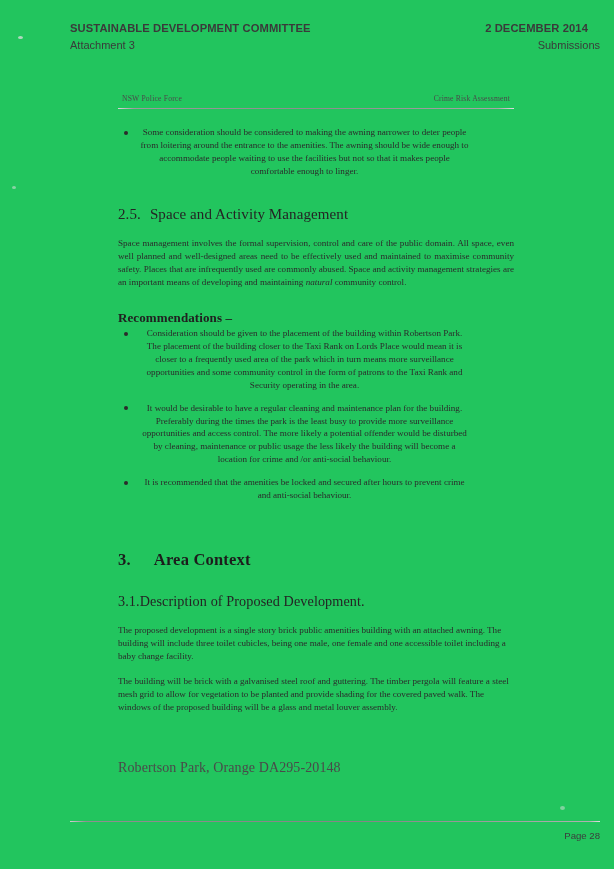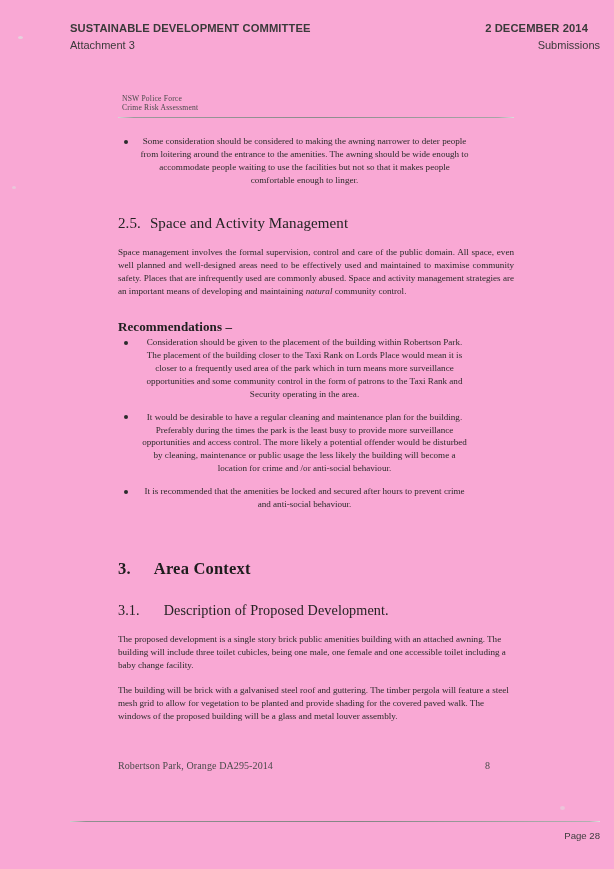--- a/index.html
+++ b/index.html
@@ -16,21 +16,21 @@
     font-family: "Liberation Serif", serif;
     color: #222222;
     -webkit-font-smoothing: antialiased;
   }
 
   .page {
     position: absolute;
     left: 0; top: 0;
     width: 614px;
     height: 869px;
-    background: #f9a8d4;
+    background: #22c55e;
   }
 
   
   .agenda-header {
     position: absolute;
     left: 70px;
     top: 22px;
     width: 530px;
     font-family: "Liberation Sans", sans-serif;
     color: #3a3a3a;
@@ -76,21 +76,20 @@
     color: #2e2e2e;
   }
   .report-head {
     display: flex;
     justify-content: space-between;
     align-items: baseline;
     font-size: 7.6px;
     color: #4a4a4a;
     letter-spacing: 0.2px;
     padding: 0 4px;
-    flex-direction: column;
   }
   .report-rule {
     margin-top: 5px;
     height: 1px;
     background: linear-gradient(to right, #d8d8d8 0%, #9b9b9b 4%, #8d8d8d 50%, #a6a6a6 96%, #dddddd 100%);
   }
 
   .report-body {
     margin-top: 17px;
     font-size: 9.1px;
@@ -159,31 +158,31 @@
   }
   h1.sec-h1 .num { margin-right: 23px; }
 
   h3.sec-h3 {
     font-size: 14.2px;
     font-weight: normal;
     margin: 20px 0 0 0;
     letter-spacing: 0.1px;
     color: #242424;
   }
-  h3.sec-h3 .num { margin-right: 24px; }
+  h3.sec-h3 .num { margin-right: 0; }
 
   .report-footer {
     position: absolute;
     left: 118px;
     top: 760px;
     width: 396px;
     display: flex;
-    justify-content: space-between;
+    justify-content: flex-start;
     align-items: baseline;
-    font-size: 10px;
+    font-size: 14px;
     color: #4a4a4a;
     letter-spacing: 0.1px;
   }
   .report-footer .pageno { padding-right: 24px; }
 
   
   .page-footer-rule {
     position: absolute;
     left: 70px;
     top: 821px;

